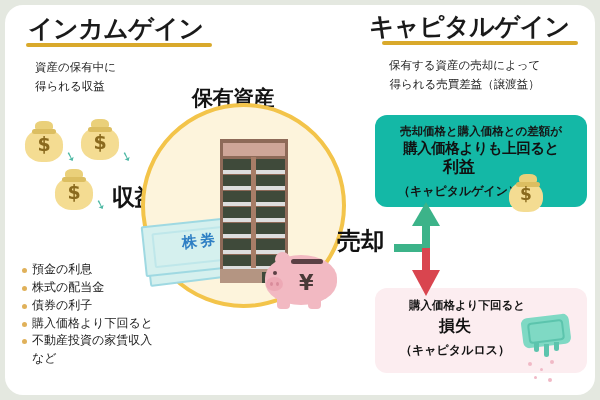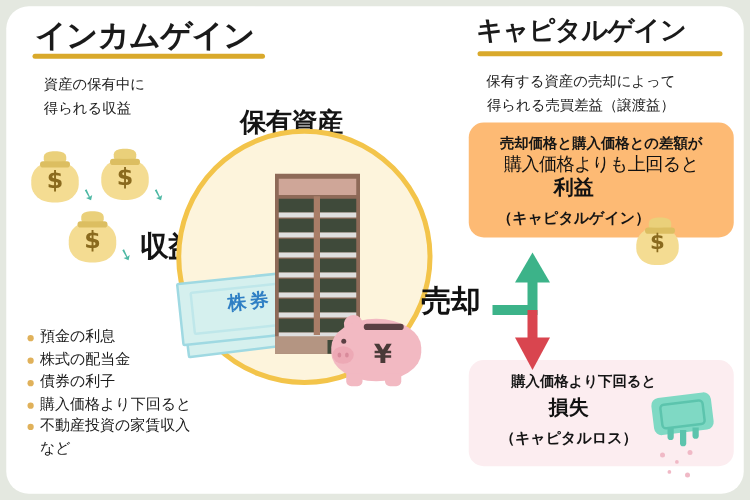--- a/index.html
+++ b/index.html
@@ -14,21 +14,21 @@
     background:#ffffff;border-radius:18px;
     box-sizing:border-box;
   }
 
   
   .section-title{
     position:absolute;font-weight:bold;color:#1a1a1a;
     letter-spacing:-0.5px;white-space:nowrap;
   }
   #title-income{left:28px;top:12px;font-size:25px;}
-  #title-capital{left:381px;top:10px;font-size:21px;}
+  #title-capital{left:369px;top:10px;font-size:25px;}
   .title-rule{position:absolute;height:4px;background:#d9a92b;border-radius:2px;}
   #rule-income{left:26px;top:43px;width:186px;}
   #rule-capital{left:382px;top:41px;width:196px;}
 
   .lead{
     position:absolute;font-size:11.5px;color:#1d1d1d;line-height:1.62;
     white-space:pre-line;
   }
   #lead-income{left:35px;top:58px;}
   #lead-capital{left:389px;top:56px;text-align:center;}
@@ -110,24 +110,24 @@
   .bullet-dot{
     width:5px;height:5px;border-radius:50%;background:#e0b15a;
     margin-top:6px;margin-right:5px;flex:none;
   }
   .bullet-text{font-size:12px;color:#1b1b1b;line-height:1.28;white-space:nowrap;}
   .bullet-row.nodot .bullet-dot{background:transparent;}
   .bullet-row.nodot .bullet-text{padding-left:0;}
 
   
   .result-card{position:absolute;border-radius:12px;box-sizing:border-box;}
-  #card-profit{left:375px;top:98px;width:212px;height:92px;background:#fdba74;}
+  #card-profit{left:375px;top:115px;width:212px;height:92px;background:#14b8a6;}
   #card-loss{left:375px;top:288px;width:212px;height:85px;background:#fcedf0;}
   .rc-line1{position:absolute;left:0;width:100%;text-align:center;font-size:11.5px;font-weight:bold;color:#161616;white-space:nowrap;}
-  .rc-line2{position:absolute;left:0;width:100%;text-align:center;font-size:14.5px;font-weight:normal;color:#111;white-space:nowrap;letter-spacing:-0.5px;}
+  .rc-line2{position:absolute;left:0;width:100%;text-align:center;font-size:14.5px;font-weight:bold;color:#111;white-space:nowrap;letter-spacing:-0.5px;}
   .rc-big{position:absolute;left:0;width:100%;text-align:center;font-size:16px;font-weight:bold;color:#111;white-space:nowrap;}
   .rc-sub{position:absolute;left:0;width:100%;text-align:center;font-size:12px;font-weight:bold;color:#141414;white-space:nowrap;}
   #pf-l1{top:9px;}  #pf-l2{top:24px;}  #pf-big{top:42px;left:-22px;}  #pf-sub{top:68px;left:-22px;}
   #ls-l1{top:10px;left:-14px;} #ls-big{top:28px;left:-26px;} #ls-sub{top:54px;left:-26px;}
 
   
   #melt{position:absolute;left:145px;top:26px;width:52px;height:50px;}
   .melt-note{position:absolute;left:2px;top:2px;width:48px;height:30px;border-radius:6px;background:#7fd9c4;transform:rotate(-7deg);}
   .melt-in{position:absolute;left:8px;top:7px;width:32px;height:17px;border:2px solid #5cc4ad;border-radius:4px;transform:rotate(-7deg);}
   .drip{position:absolute;background:#5cc4ad;border-radius:0 0 4px 4px;}

